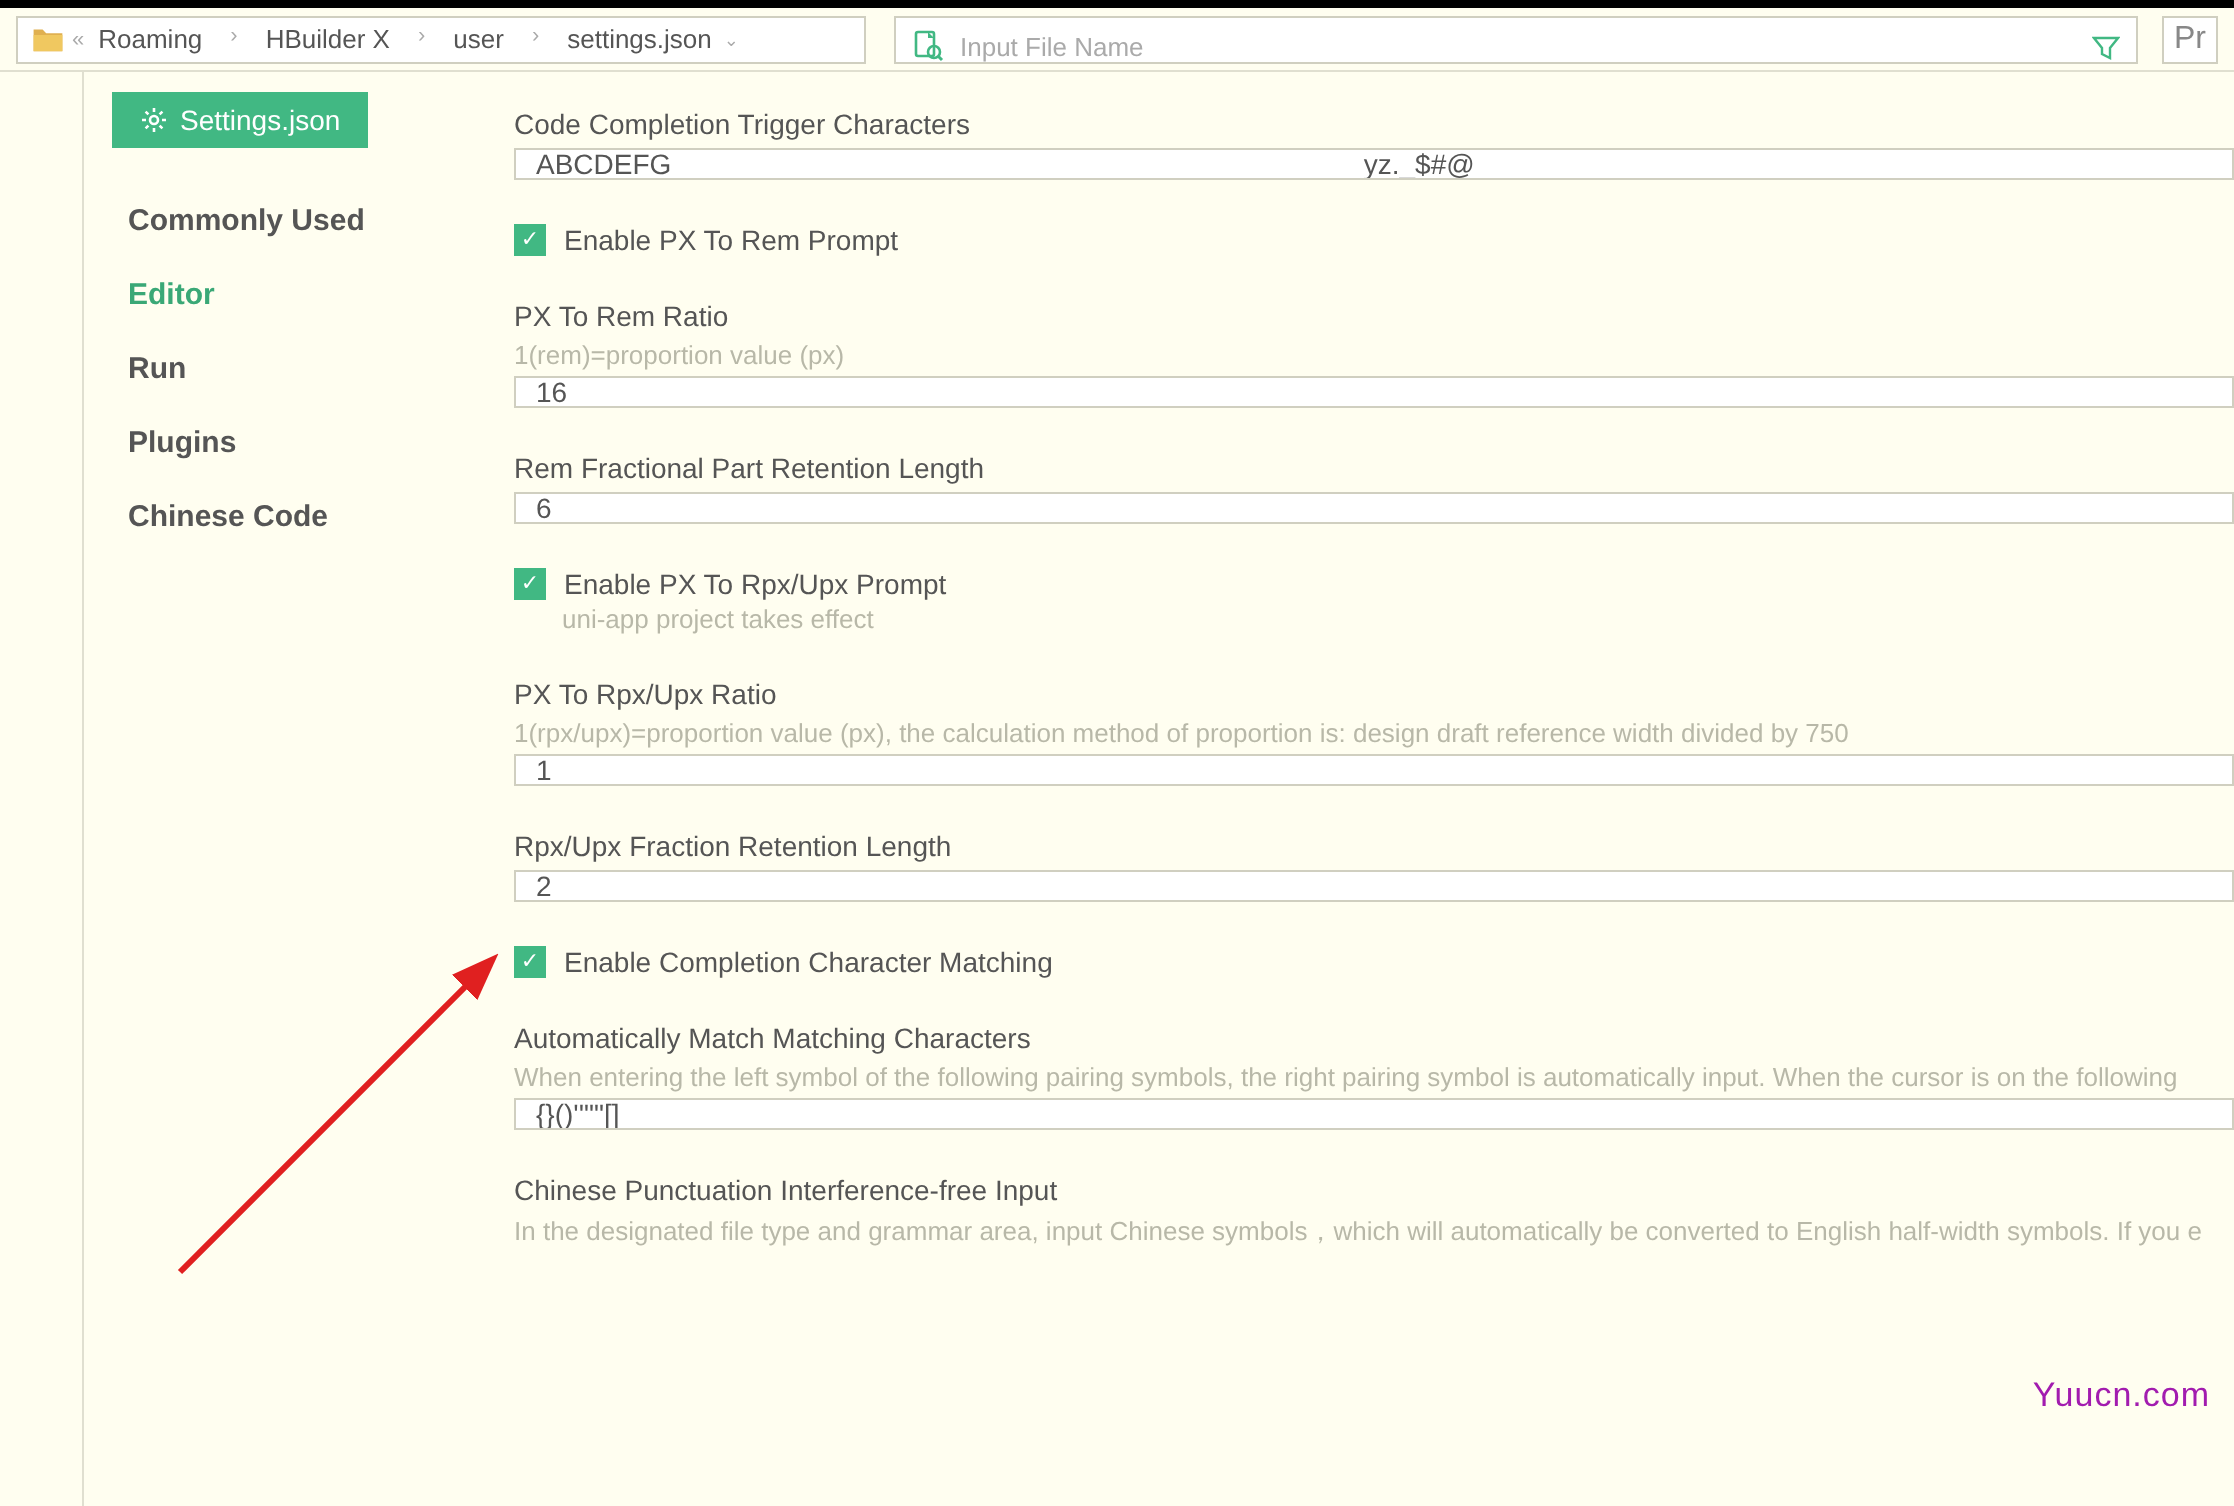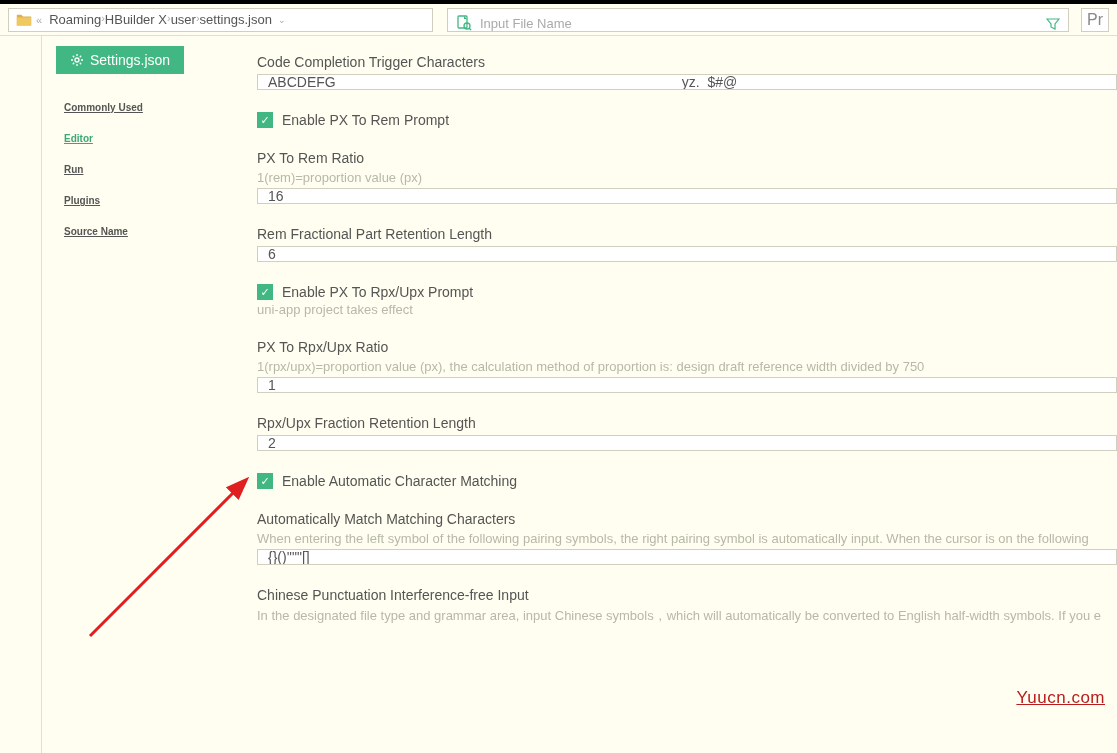--- a/index.html
+++ b/index.html
@@ -32,21 +32,21 @@
     .folder-icon {
       width: 18px;
       height: 14px;
       display: inline-block;
     }
     .folder-icon svg { display: block; }
     
     .breadcrumb {
       display: flex;
       align-items: flex-start;
-      gap: 0;
+      gap: 14px;
       color: #555;
       font-size: 13px;
       padding: 0 4px;
     }
     .breadcrumb-sep {
       color: #aaa;
       font-size: 11px;
     }
     .breadcrumb-chevrons {
       color: #aaa;
@@ -141,25 +141,24 @@
       font-size: 14px;
       gap: 6px;
       margin-bottom: 18px;
     }
     .tab-chip-gear {
       width: 14px; height: 14px;
     }
     
     .sidebar-item {
       padding: 10px 8px;
-      font-size: 10px;
+      font-size: 15px;
       font-weight: 600;
       color: #555;
       cursor: pointer;
-      text-decoration: underline;
     }
     .sidebar-item.active { color: #3aa876; }
     
     .content {
       flex: 1;
       padding: 18px 0 0 8px;
       overflow: hidden;
       color: #535353;
     }
     
@@ -170,20 +169,21 @@
       margin-bottom: 4px;
     }
     .field-hint {
       font-size: 13px;
       color: #b8b8a8;
       margin-bottom: 3px;
     }
     .field-sublabel {
       font-size: 13px;
       color: #b8b8a8;
+      margin-left: 24px;
       margin-top: 2px;
     }
     .text-input {
       width: 100%;
       height: 16px;
       border: 1px solid #d0cfc0;
       background: #fff;
       padding: 0 10px;
       font-size: 14px;
       color: #555;
@@ -212,25 +212,24 @@
     .arrow-annotation {
       position: absolute;
       pointer-events: none;
       z-index: 100;
     }
     
     .watermark {
       position: absolute;
       bottom: 45px;
       right: 12px;
-      color: #b91c1c;
+      color: #a21caf;
       font-size: 17px;
       font-weight: 500;
       letter-spacing: 0.5px;
-      text-decoration: underline;
     }
   </style>
 </head>
 <body>
 
 <div class="top-black-bar"></div>
 
 <div class="toolbar">
   <div class="breadcrumb-wrap">
     <span class="folder-icon">
@@ -284,21 +283,21 @@
             <circle cx="7" cy="7" r="2" fill="none" stroke="#fff" stroke-width="1.3"></circle>
             <path d="M7 1v2M7 11v2M1 7h2M11 7h2M2.8 2.8l1.4 1.4M9.8 9.8l1.4 1.4M2.8 11.2l1.4-1.4M9.8 4.2l1.4-1.4" stroke="#fff" stroke-width="1.3"></path>
           </svg>
       </span>
       <span>Settings.json</span>
     </div>
     <div class="sidebar-item">Commonly Used</div>
     <div class="sidebar-item active">Editor</div>
     <div class="sidebar-item">Run</div>
     <div class="sidebar-item">Plugins</div>
-    <div class="sidebar-item">Source Name</div>
+    <div class="sidebar-item">Chinese Code</div>
   </div>
 
   <div class="content">
 
     <div class="field-block">
       <div class="field-label">Code Completion Trigger Characters</div>
       <input class="text-input" type="text" value="ABCDEFG                                                                                         yz._$#@" style="">
     </div>
 
     <div class="field-block">
@@ -334,21 +333,21 @@
     </div>
 
     <div class="field-block">
       <div class="field-label">Rpx/Upx Fraction Retention Length</div>
       <input class="text-input" type="text" value="2" style="">
     </div>
 
     <div class="field-block">
       <div class="checkbox-row">
         <span class="checkbox">✓</span>
-        <span>Enable Automatic Character Matching</span>
+        <span>Enable Completion Character Matching</span>
       </div>
     </div>
 
     <div class="field-block">
       <div class="field-label">Automatically Match Matching Characters</div>
       <div class="field-hint">When entering the left symbol of the following pairing symbols, the right pairing symbol is automatically input. When the cursor is on the following</div>
       <input class="text-input" type="text" value="{}()''&quot;&quot;[]" style="">
     </div>
 
     <div class="field-block">

